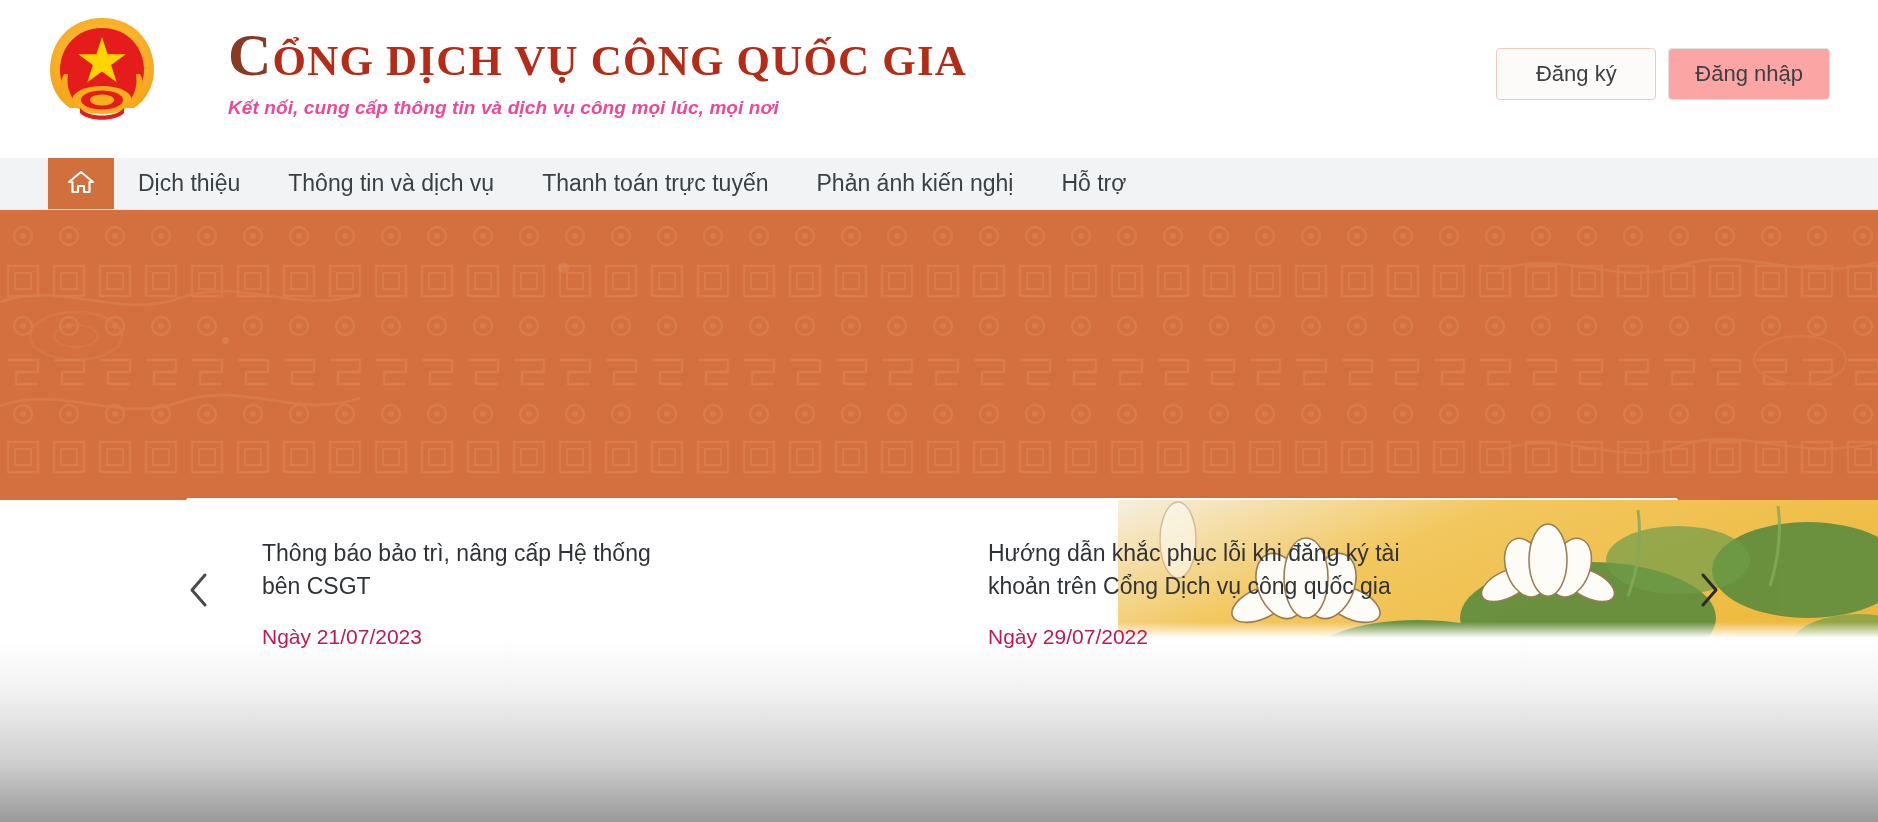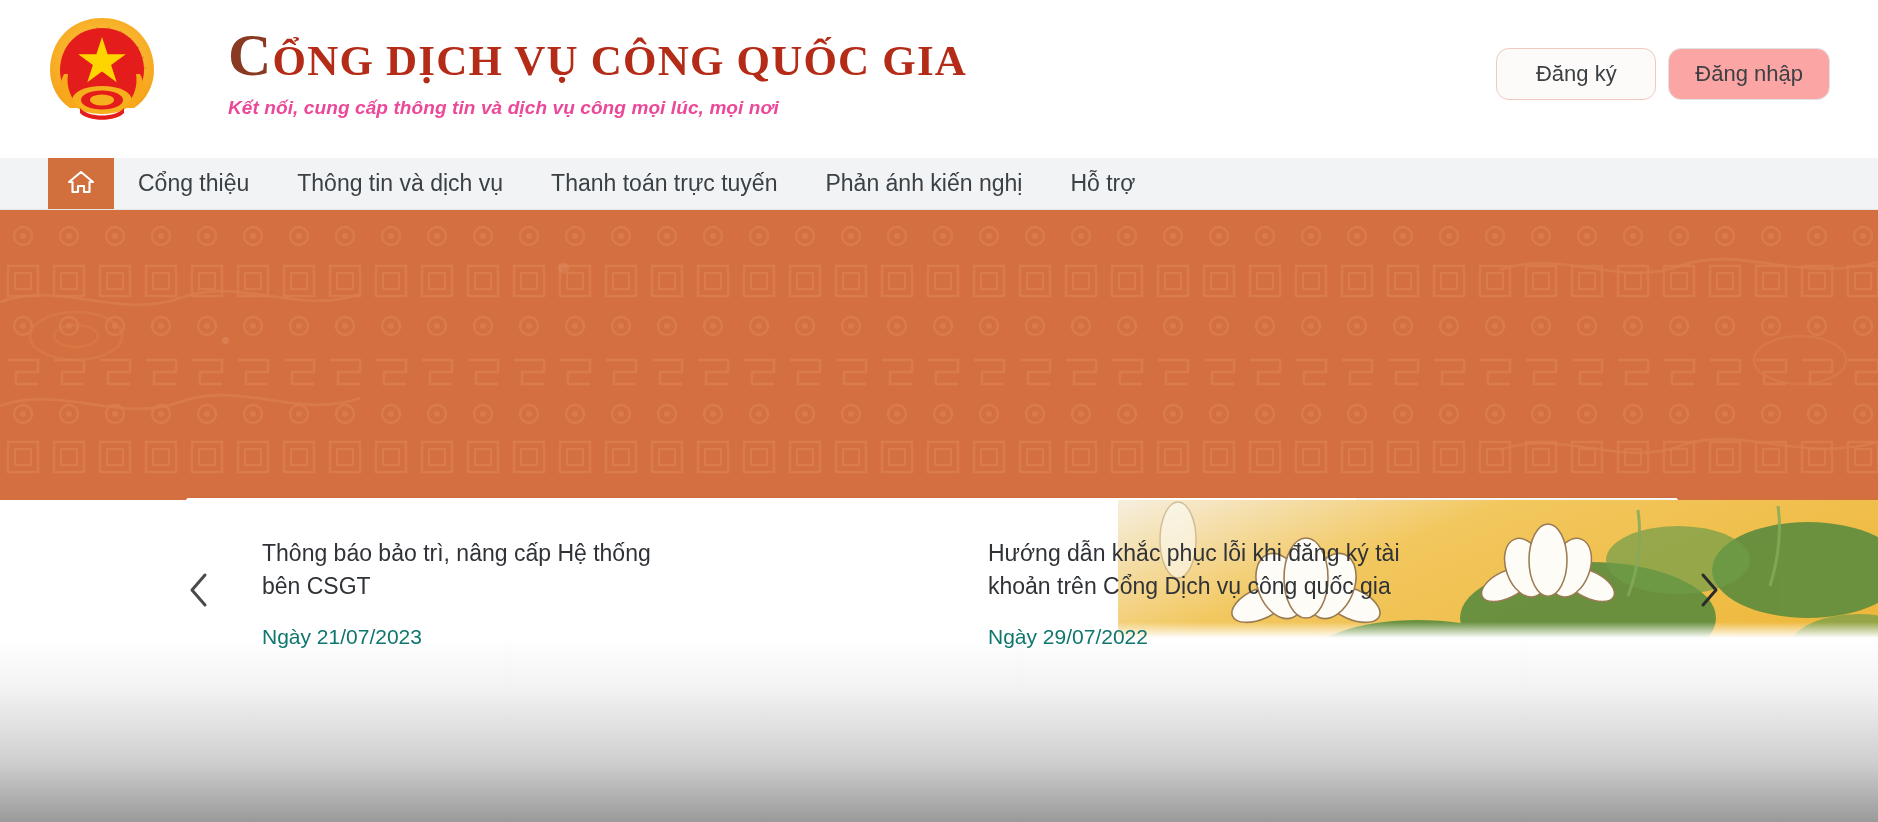--- a/index.html
+++ b/index.html
@@ -25,21 +25,21 @@
   .brand-title .cap { font-size:60px; color:#8a3a22; font-weight:700; }
   .brand-sub {
     margin-top:8px; font-size:19px; font-style:italic; font-weight:600;
     color:#ec4899; white-space:nowrap; letter-spacing:.1px;
   }
   .auth { position:absolute; right:48px; top:48px; display:flex; gap:12px; }
   .auth-btn {
     min-width:160px; height:52px; padding:0 26px;
     display:flex; align-items:center; justify-content:center;
     font-size:22px; color:#3c4043; background:#fdfbfa;
-    border:1px solid #f0c9bf; border-radius:13px; cursor:pointer;
+    border:1px solid #f0c9bf; border-radius:4px; cursor:pointer;
     white-space:nowrap;
   }
   .auth-btn.secondary { border-color:#e2e2e2; background:#fca5a5; }
 
   
   .nav {
     position:relative; height:52px; background:#f1f3f4;
     display:flex; align-items:stretch;
     border-bottom:1px solid #e4e6e7;
   }
@@ -105,21 +105,21 @@
     line-height:1;
   }
   .arrow-left { margin-left:170px; }
   .arrow-right { margin-right:140px; }
   .news-items { flex:1; display:flex; gap:0; }
   .news-item { flex:1; padding:0 34px; cursor:pointer; }
   .news-title {
     font-size:23px; font-weight:400; color:#2f3337; line-height:1.42;
     max-width:420px;
   }
-  .news-date { margin-top:22px; font-size:21px; color:#0f766e; }
+  .news-date { margin-top:22px; font-size:21px; color:#be185d; }
 </style>
 </head>
 <body>
 
 <div id="page">
 
   <div class="header">
 
     <div class="emblem-wrap">
       <svg width="124" height="112" viewBox="0 0 124 112">
@@ -164,21 +164,21 @@
 
   <div class="nav">
     <div class="nav-home">
       <span>
         <svg width="28" height="26" viewBox="0 0 28 26">
           <path d="M14 3 L26 13 H22.5 V23 H17 V17 H11 V23 H5.5 V13 H2 Z" fill="none" stroke="#ffffff" stroke-width="2.1" stroke-linejoin="round"></path>
         </svg>
       </span>
     </div>
     <div class="nav-items">
-      <div class="nav-item">Cổng thiệu</div>
+      <div class="nav-item">Dịch thiệu</div>
       <div class="nav-item">Thông tin và dịch vụ</div>
       <div class="nav-item">Thanh toán trực tuyến</div>
       <div class="nav-item">Phản ánh kiến nghị</div>
       <div class="nav-item">Hỗ trợ</div>
     </div>
   </div>
 
   <div class="banner">
 
     <svg class="banner-pattern" width="1878" height="290" viewBox="0 0 1878 290" preserveAspectRatio="none">

